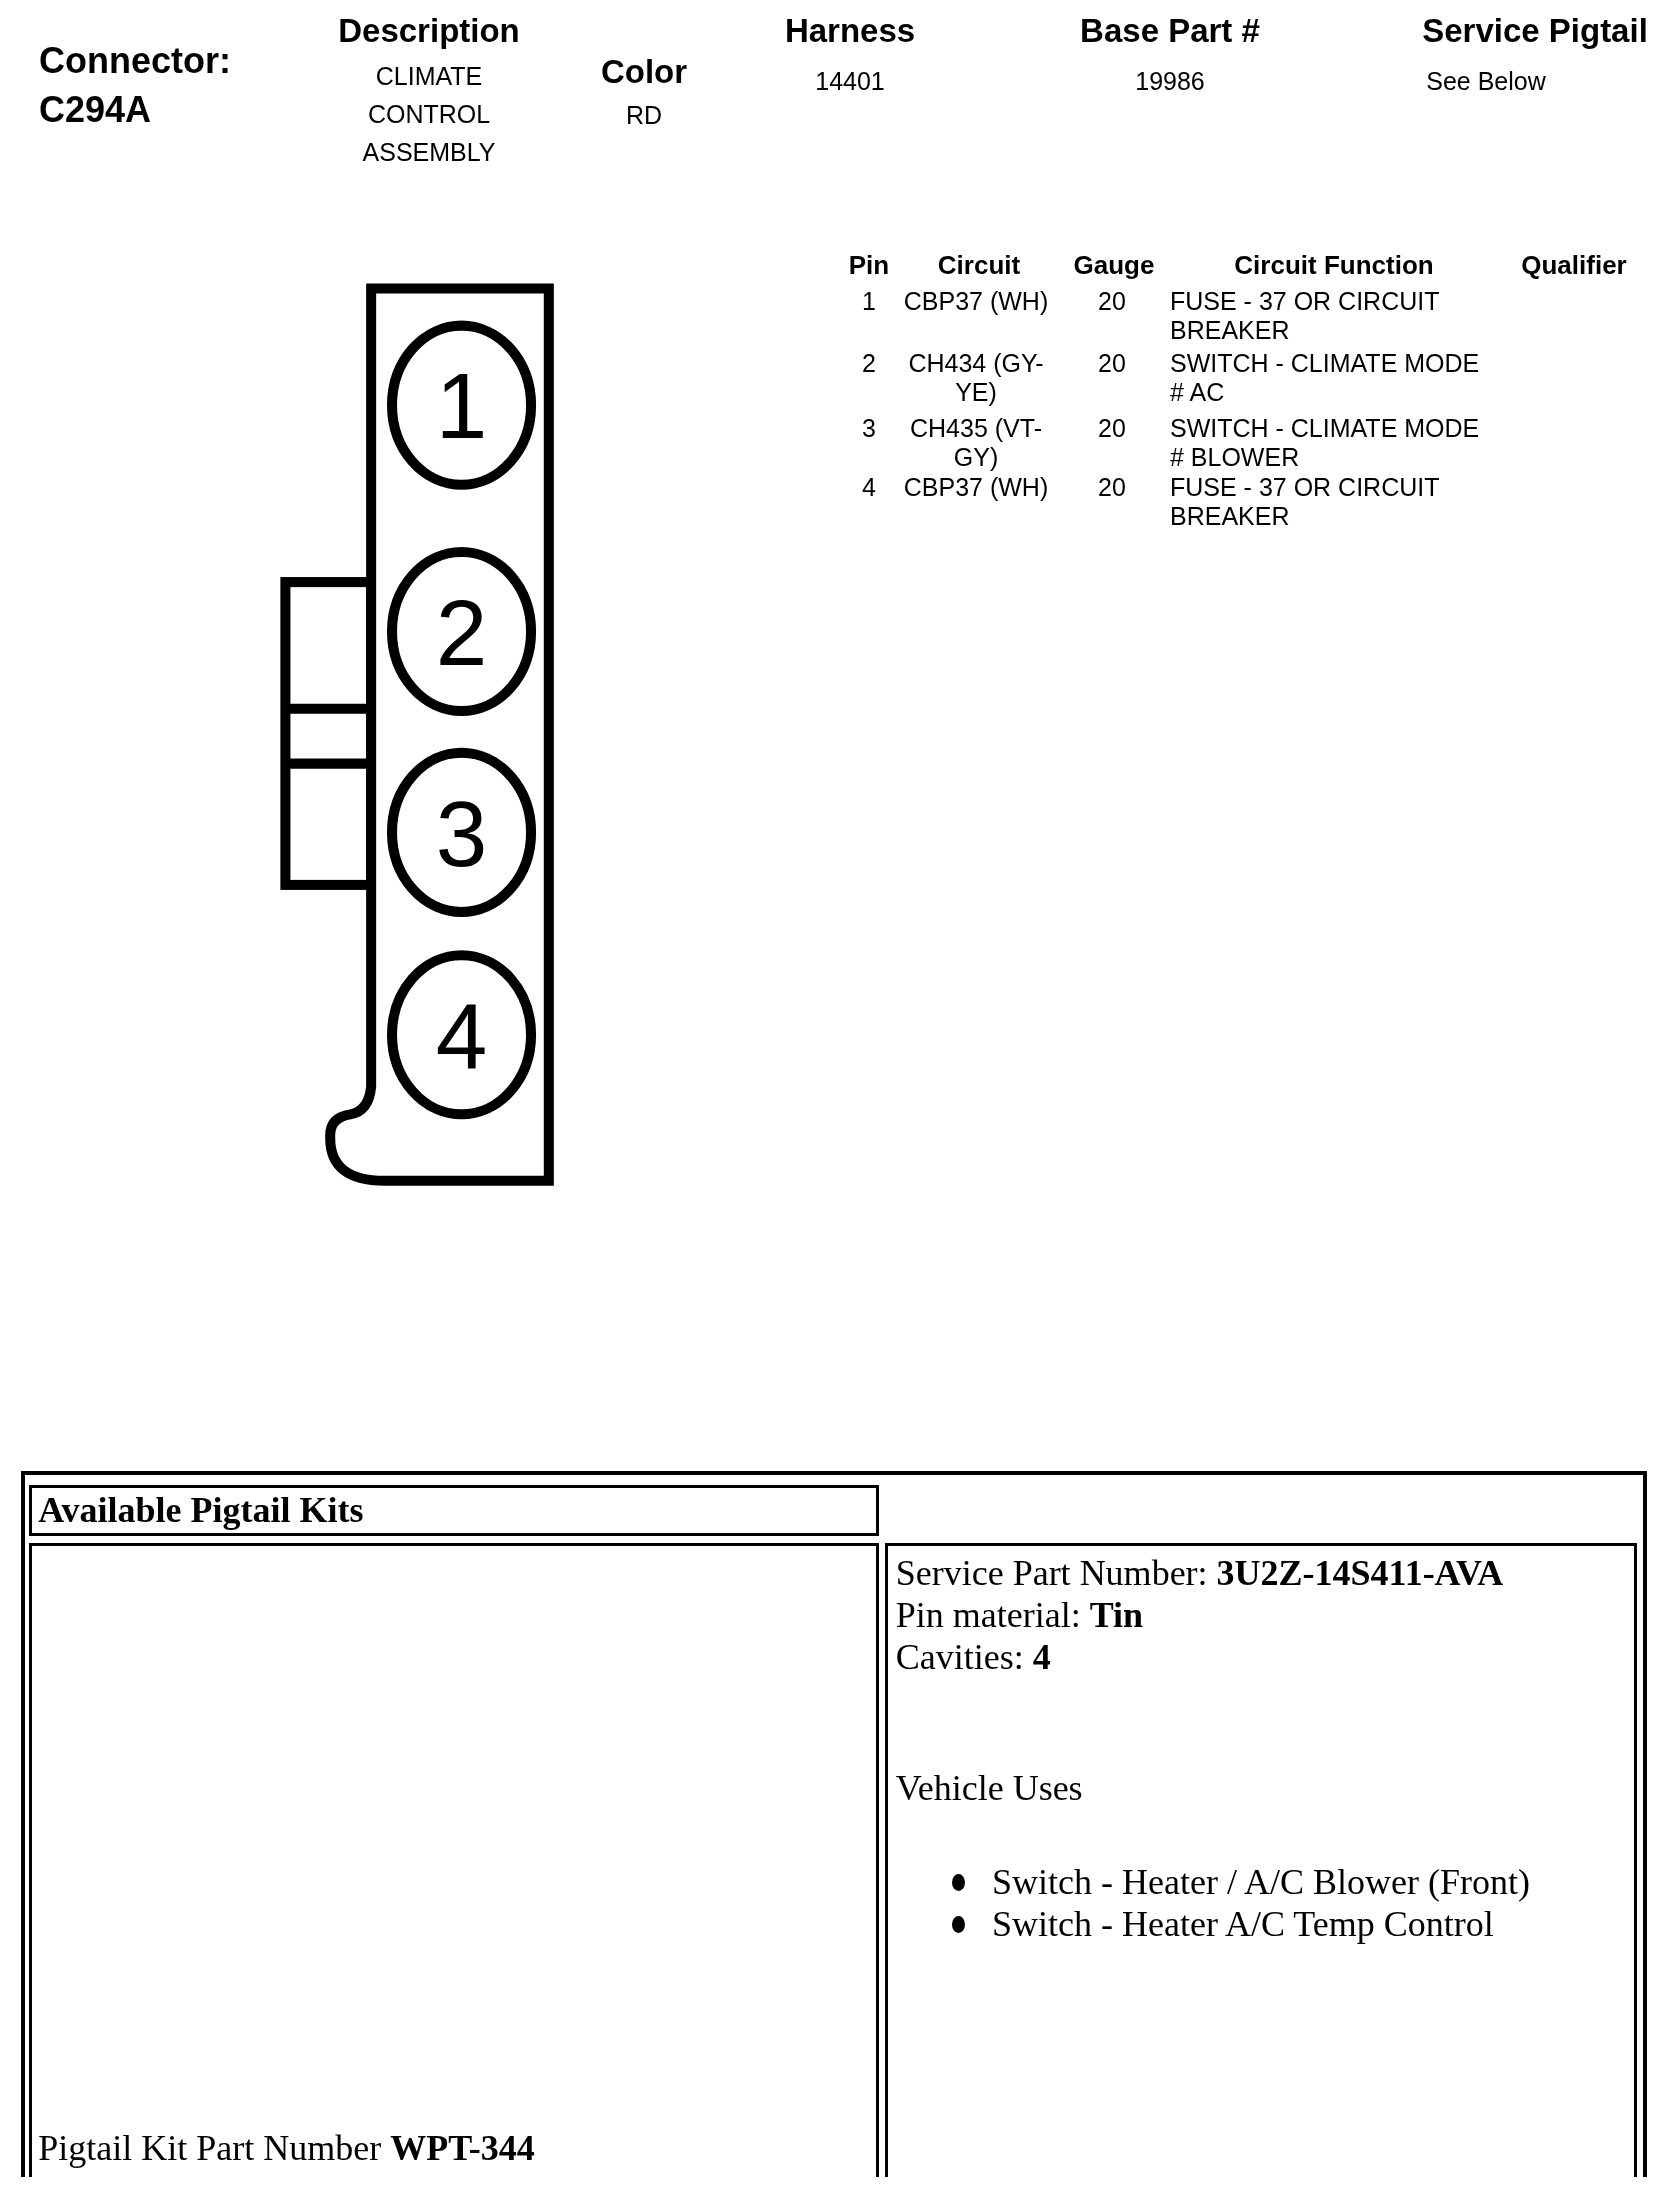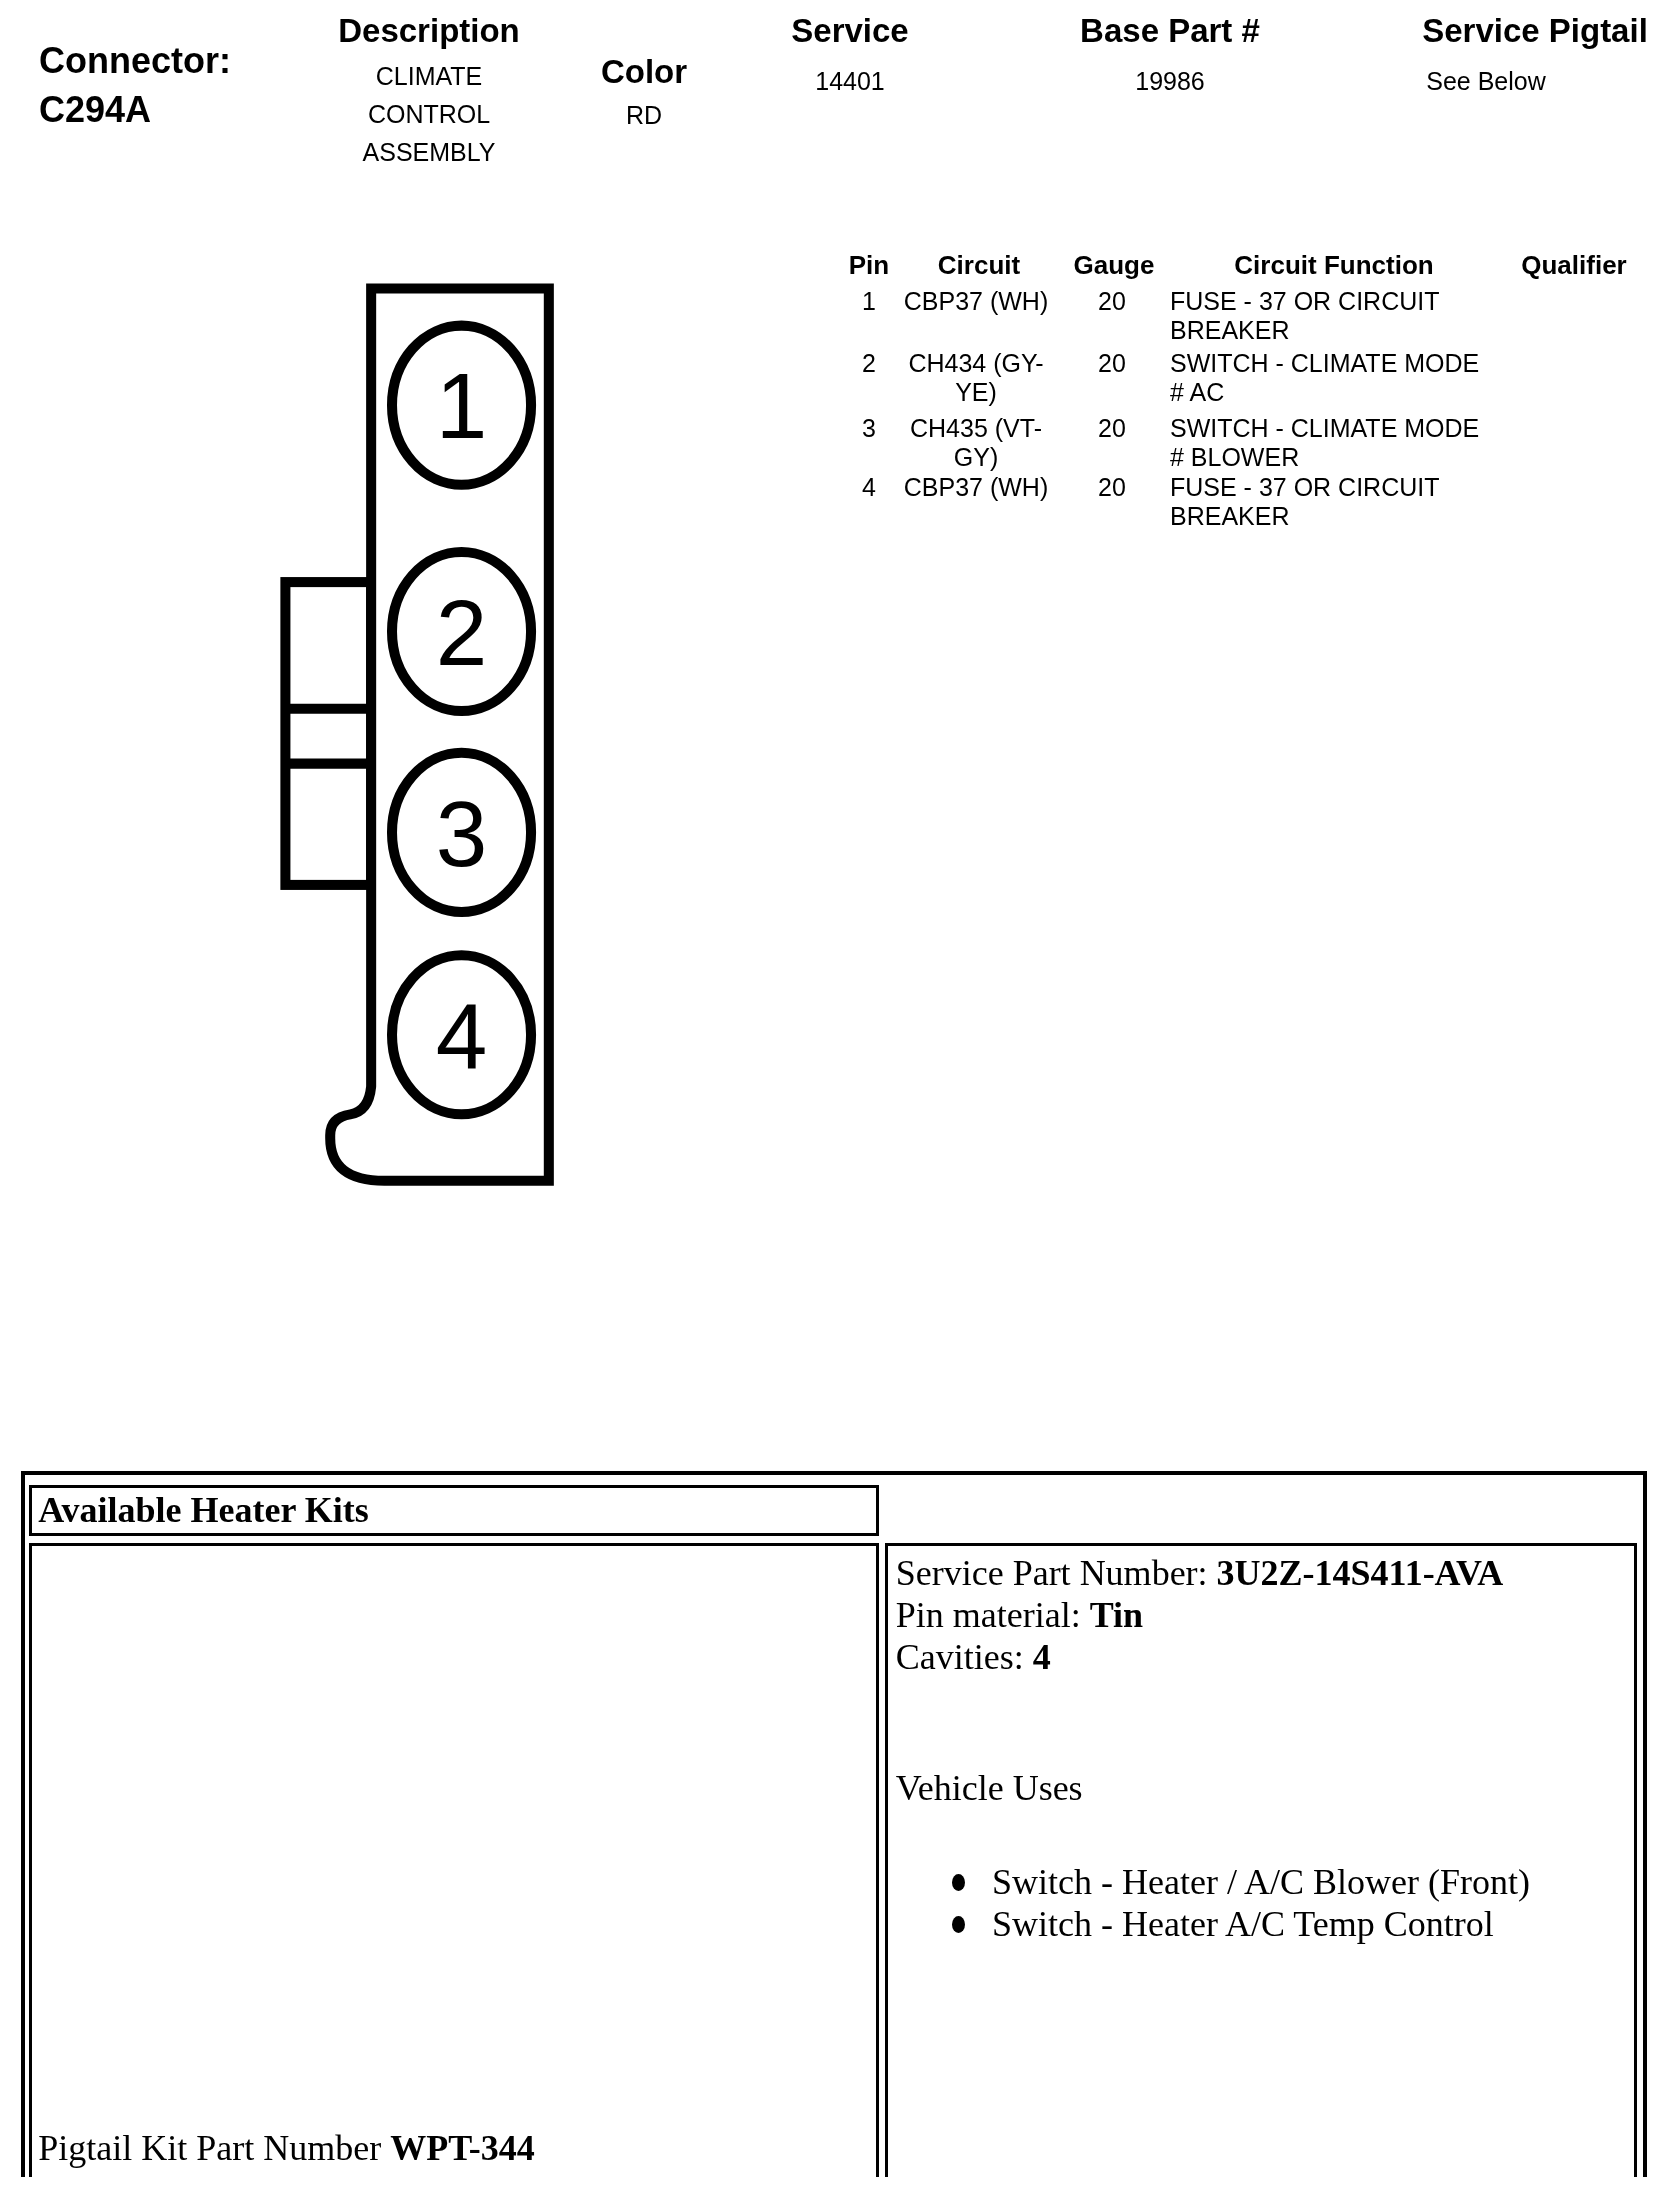--- a/index.html
+++ b/index.html
@@ -57,21 +57,21 @@
 <div class="abs ctr hdr-label" style="left:429px;top:12.4px">Description</div>
 <div class="abs ctr hdr-value" style="left:429px;top:57px">
   <div>CLIMATE</div>
   <div>CONTROL</div>
   <div>ASSEMBLY</div>
 </div>
 
 <div class="abs ctr hdr-label" style="left:644px;top:53px">Color</div>
 <div class="abs ctr hdr-value" style="left:644px;top:96px">RD</div>
 
-<div class="abs ctr hdr-label" style="left:850px;top:12.4px">Service</div>
+<div class="abs ctr hdr-label" style="left:850px;top:12.4px">Harness</div>
 <div class="abs ctr hdr-value" style="left:850px;top:62px">14401</div>
 
 <div class="abs ctr hdr-label" style="left:1170px;top:12.4px">Base Part #</div>
 <div class="abs ctr hdr-value" style="left:1170px;top:62px">19986</div>
 
 <div class="abs ctr hdr-label" style="left:1535px;top:12.4px">Service Pigtail</div>
 <div class="abs ctr hdr-value" style="left:1486px;top:62px">See Below</div>
 
 <svg class="abs diagram" viewBox="340 350 400 1200">
   <rect class="ln" x="369" y="754" width="111" height="392"></rect>
@@ -158,21 +158,21 @@
         <div>FUSE - 37 OR CIRCUIT</div>
         <div>BREAKER</div>
       </div>
       <div class="pt-cell pt-qual"></div>
     </div>
   </div>
 
 <div class="abs outer-box"></div>
 
 <div class="abs kits-box serif">
-  <div class="kits-title">Available Heater Kits</div>
+  <div class="kits-title">Available Pigtail Kits</div>
 </div>
 
 <div class="abs leftcol-box serif">
   <div class="kit-part">
     <span>Pigtail Kit Part Number</span><span> </span><span class="b">WPT-344</span>
   </div>
 </div>
 
 <div class="abs rightcol-box serif">
   <div class="details">

